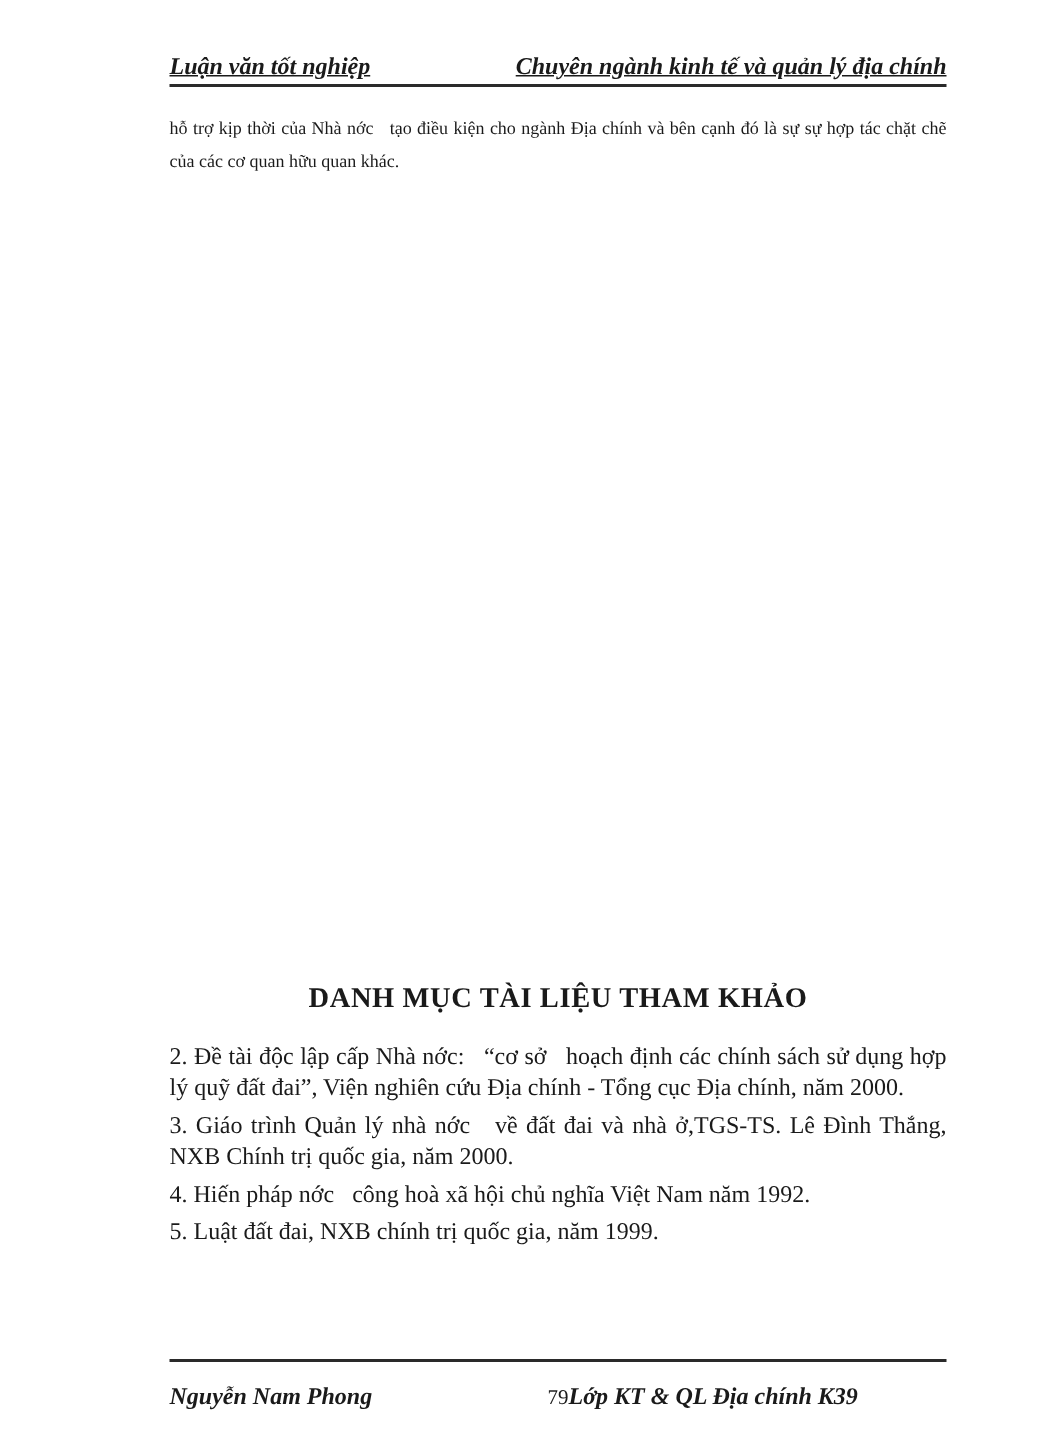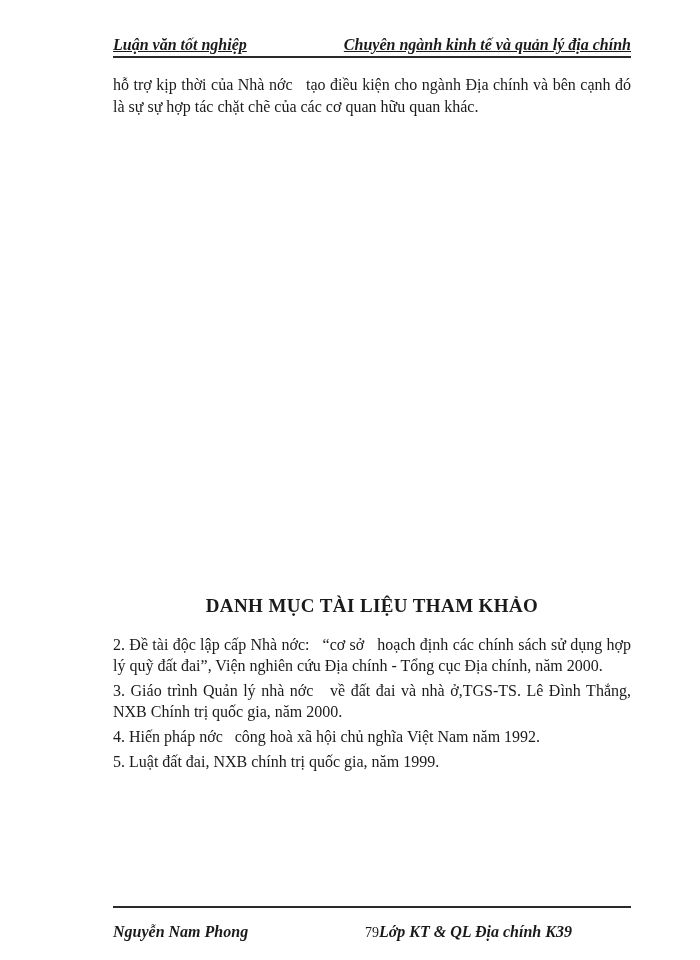--- a/index.html
+++ b/index.html
@@ -35,27 +35,27 @@
     text-align: center;
   }
   .page-header span {
     text-decoration: underline;
     white-space: nowrap;
   }
   
   .body-para {
     top: 74px;
     margin: 0;
-    font-size: 16px;
+    font-size: 12px;
     line-height: 22px;
     text-align: justify;
   }
   
   .references {
-    top: 595px;
+    top: 655px;
   }
   .ref-heading {
     margin: 0 0 17px 0;
     font-size: 19px;
     font-weight: bold;
     text-align: center;
     letter-spacing: 0.4px;
   }
   .ref-item {
     margin: 0 0 4px 0;

